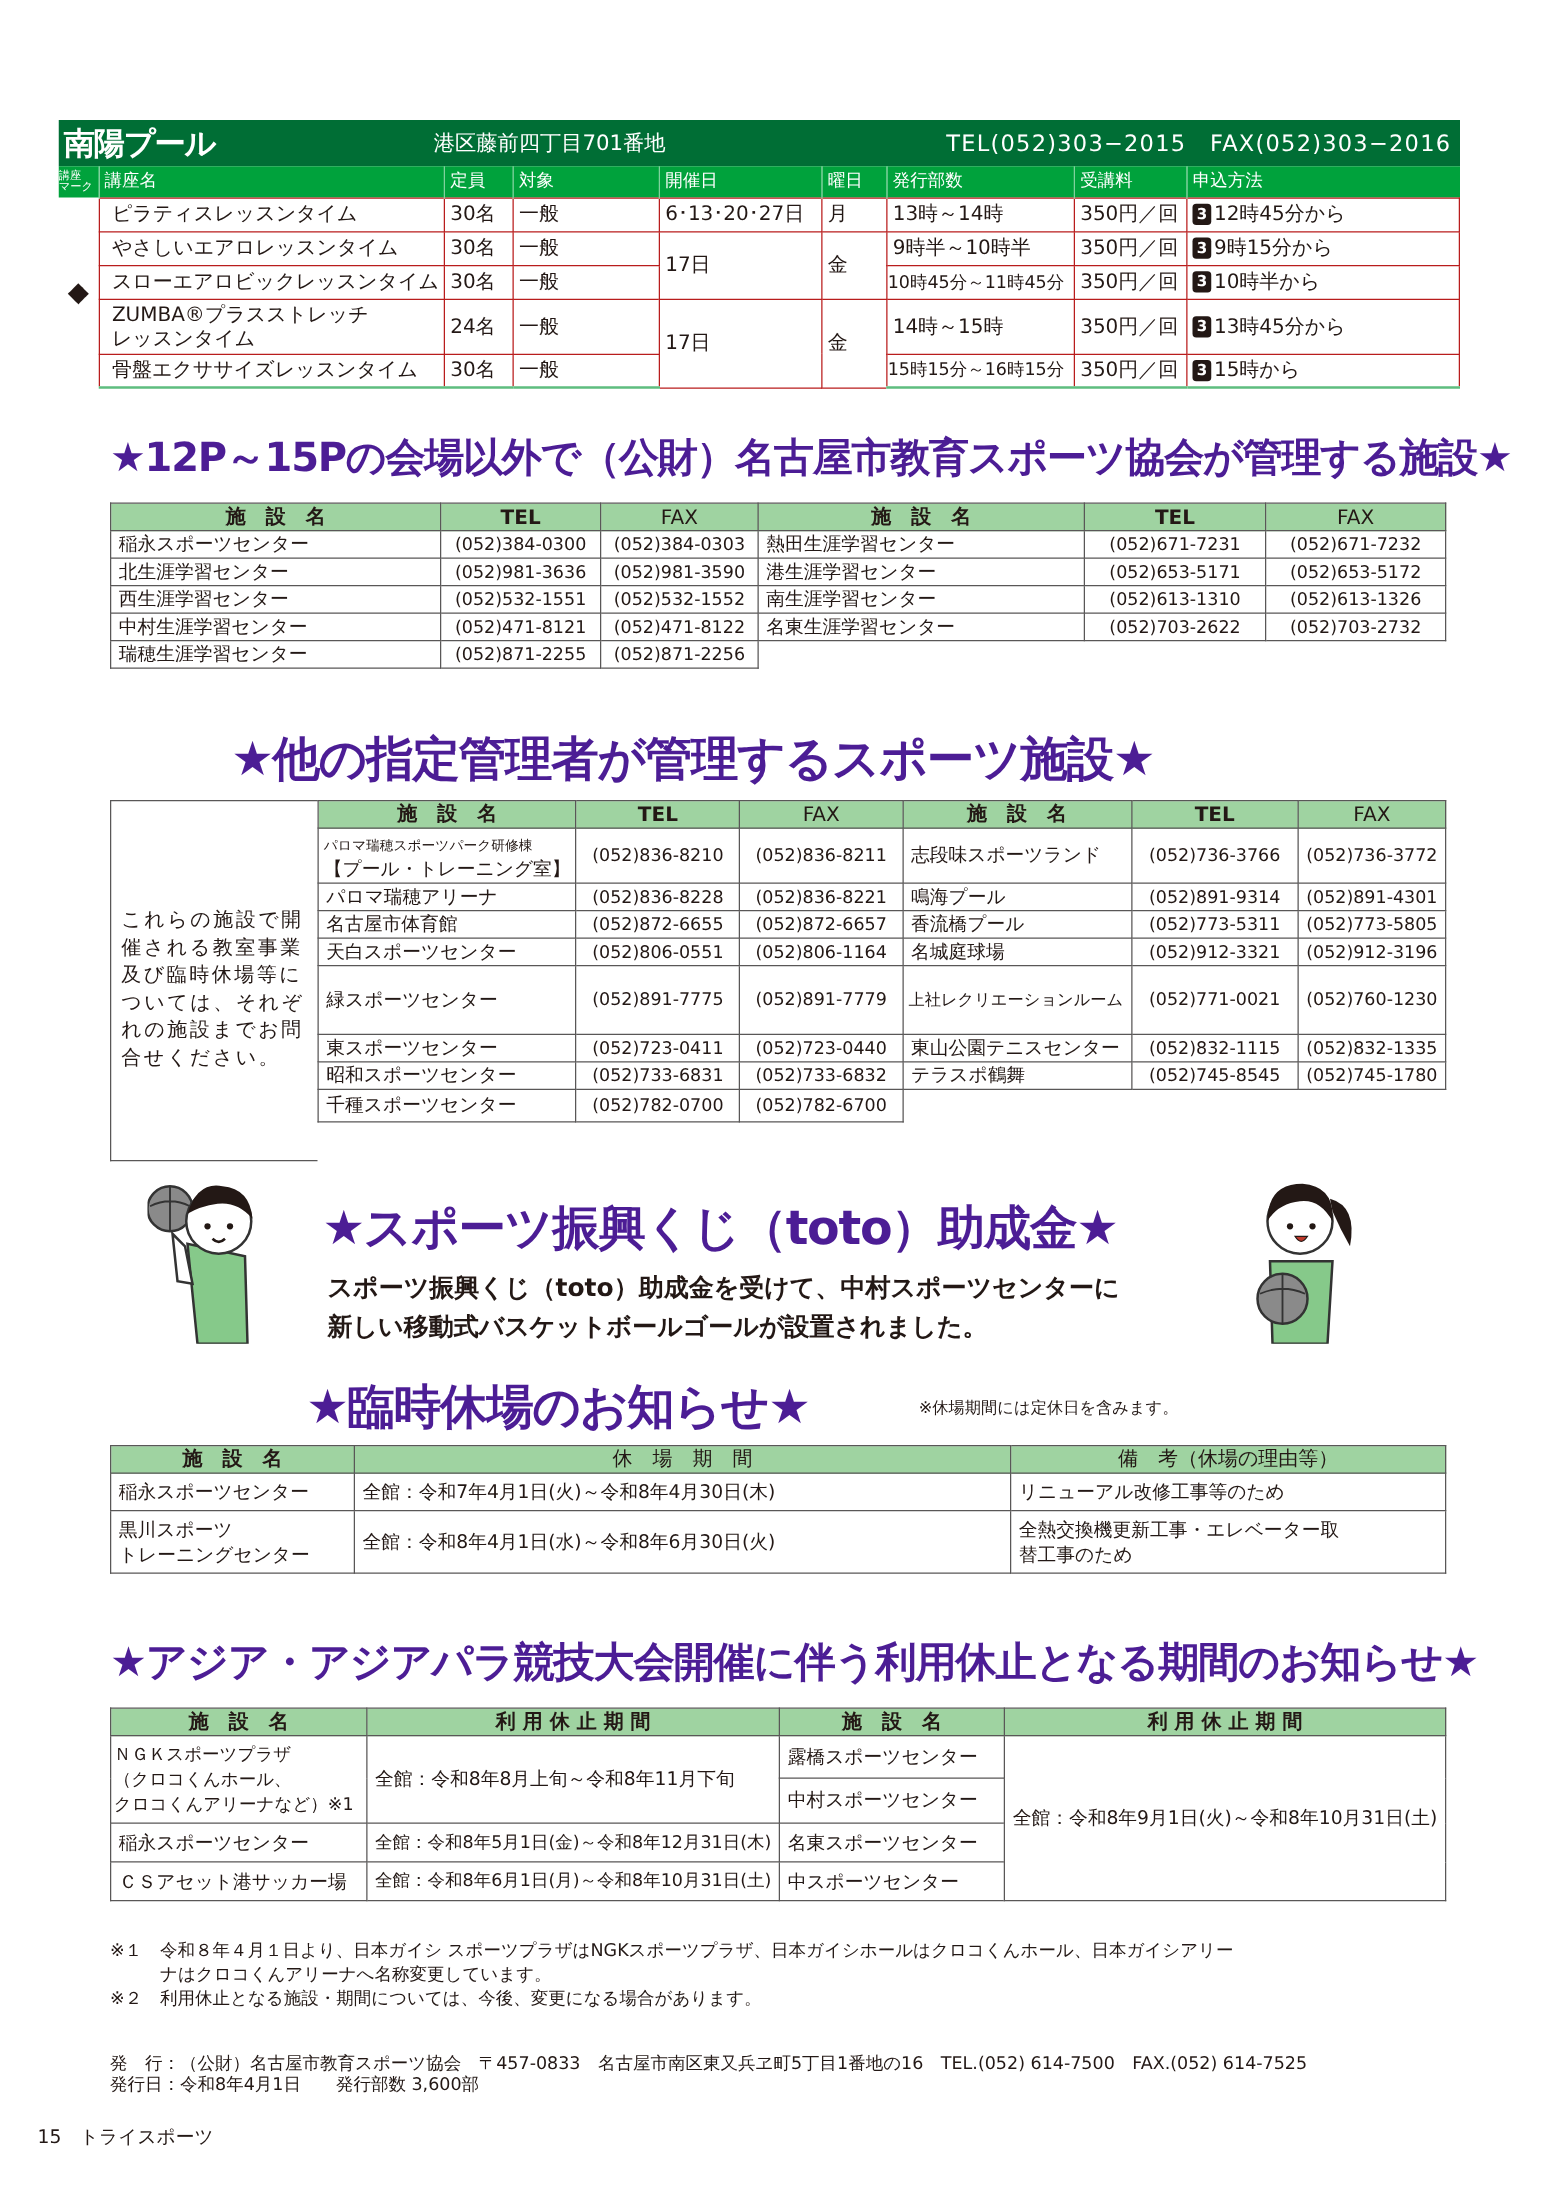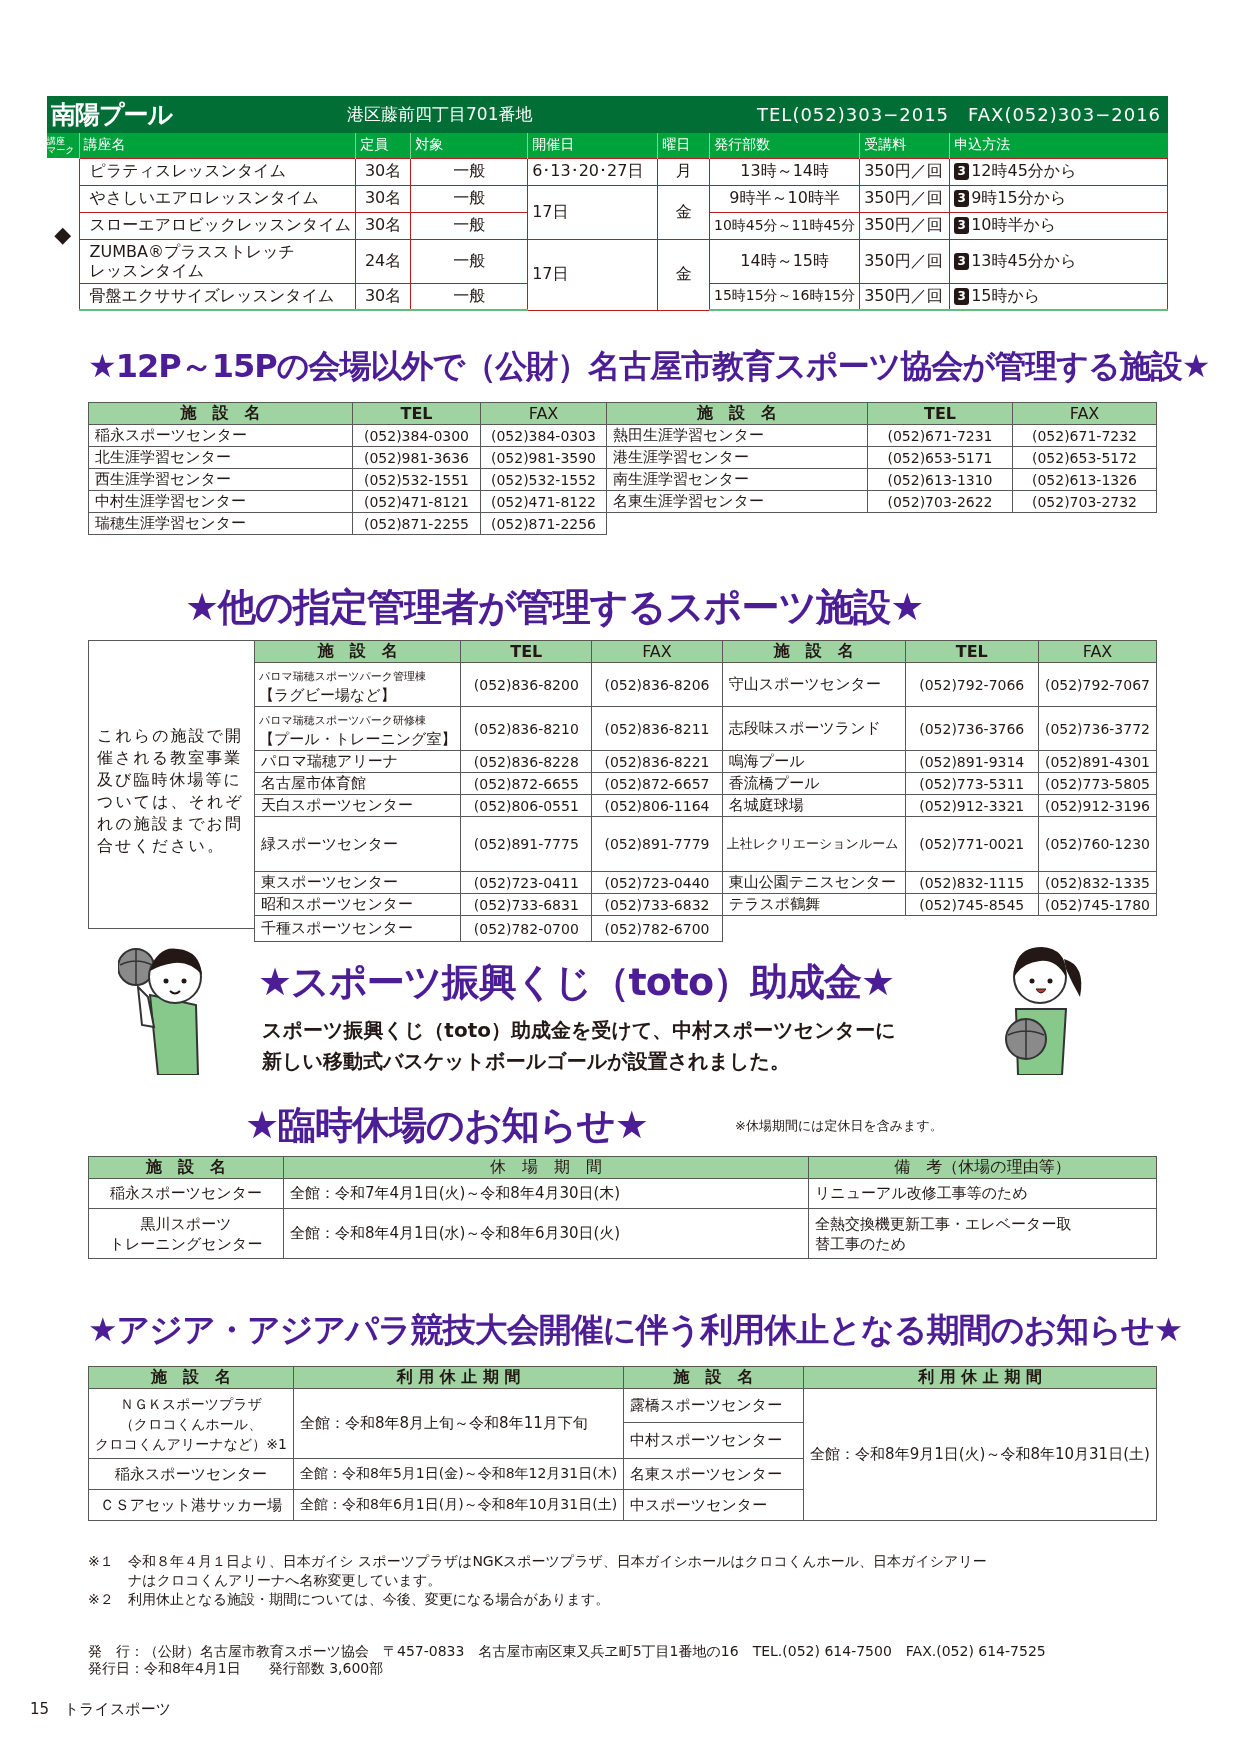--- a/index.html
+++ b/index.html
@@ -14,21 +14,21 @@
   .pool-head { background: #006e35; color: #fff; height: 37px; display: flex; align-items: center; }
   .pool-title { font-weight: bold; font-size: 25px; width: 300px; padding-left: 4px; letter-spacing: -1px; }
   .pool-addr { font-size: 17px; width: 370px; }
   .pool-tel { font-size: 18px; letter-spacing: 1px; margin-left: 40px; }
   .pool-table { width: 1121px; font-size: 16px; }
   .pool-table th { background: #00a23c; color: #fff; font-weight: normal; text-align: left; padding: 1px 4px; height: 25px; font-size: 14px; border-left: 1px solid #7fd19c; }
   .pool-table th:first-child { border-left: none; font-size: 9px; line-height: 9px; padding: 0; }
   .pool-table td { border: 1px solid #b91c1c; height: 27px; padding: 0 4px; white-space: nowrap; }
   .pool-table tr:last-child td { border-bottom: 2px solid #5ebd7f; }
   .pool-table td.mark { border-top: none; border-bottom: none; border-left: none; text-align: center; font-size: 22px; width: 32px; }
-  .c { text-align: center; }
+  .c { text-align: left; }
   .badge3 { display: inline-block; width: 15px; height: 17px; background: #231815; color: #fff; border-radius: 3px; font-size: 12px; font-weight: bold; text-align: center; line-height: 17px; margin-right: 2px; vertical-align: middle; }
 
   
   .h-green { color: #4c1d95; font-weight: bold; white-space: nowrap; letter-spacing: -1px; }
 
   
   .gt { font-size: 15px; }
   .gt th { background: #9fd3a1; border: 1px solid #595757; font-weight: bold; font-size: 16px; height: 22px; padding: 0; text-align: center; }
   .gt td { border: 1px solid #595757; height: 22px; padding: 0 6px; white-space: nowrap; }
   .gt td.num { text-align: center; font-size: 14px; }
@@ -204,28 +204,20 @@
   <tbody>
       <tr>
     <th>施　設　名</th>
     <th>TEL</th>
     <th style="font-weight:normal">FAX</th>
     <th>施　設　名</th>
     <th>TEL</th>
     <th style="font-weight:normal">FAX</th>
   </tr>
   <tr>
-    <td style="height:44px;line-height:18px;padding:0 4px"><span style="font-size:11px">パロマ瑞穂スポーツパーク管理棟</span><br><span>【ラグビー場など】</span></td>
-    <td class="num">(052)836-8200</td>
-        <td class="num">(052)836-8206</td>
-    <td>守山スポーツセンター</td>
-        <td class="num">(052)792-7066</td>
-        <td class="num">(052)792-7067</td>
-  </tr>
-  <tr>
     <td style="height:44px;line-height:18px;padding:0 4px"><span style="font-size:11px">パロマ瑞穂スポーツパーク研修棟</span><br><span>【プール・トレーニング室】</span></td>
     <td class="num">(052)836-8210</td>
         <td class="num">(052)836-8211</td>
     <td>志段味スポーツランド</td>
         <td class="num">(052)736-3766</td>
         <td class="num">(052)736-3772</td>
   </tr>
   <tr>
     <td>パロマ瑞穂アリーナ</td>
         <td class="num">(052)836-8228</td>

